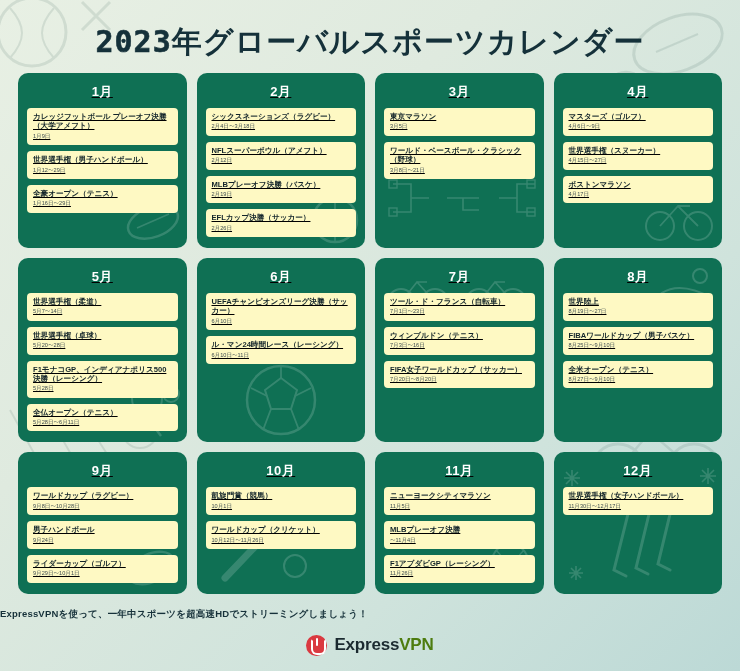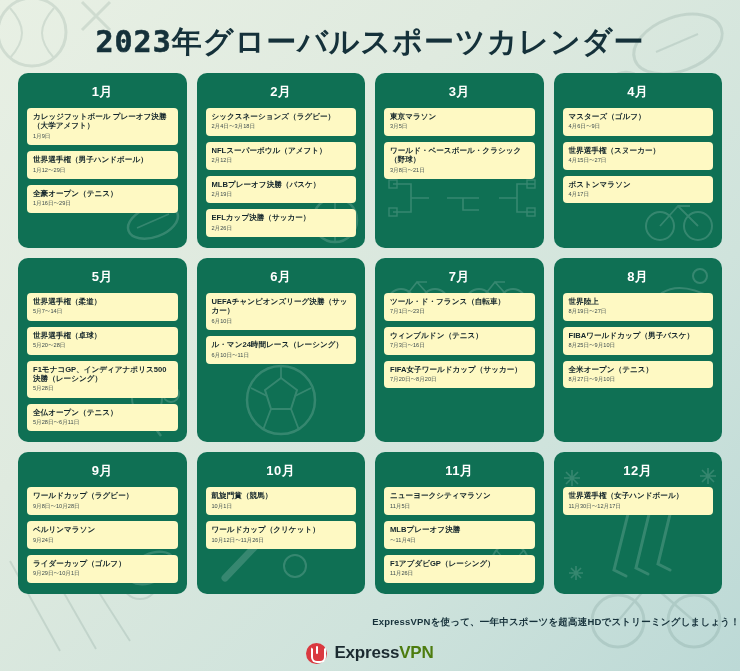--- a/index.html
+++ b/index.html
@@ -10,21 +10,21 @@
     overflow: hidden;
     font-family: "Liberation Sans", sans-serif;
     background: linear-gradient(135deg, #e8f0e4 0%, #dfeadf 35%, #cfe3dc 70%, #bcd9d6 100%);
     position: relative;
   }
 
   
   .bg-deco { position: absolute; pointer-events: none; opacity: .10; }
   .bg-deco svg { display: block; }
 
-  .page { position: relative; width: 740px; height: 671px; }
+  .page { position: relative; width: 740px; height: 520px; }
 
   .title-wrap {
     padding: 22px 0 10px 0;
     text-align: center;
   }
   .title {
     font-family: "DejaVu Sans", sans-serif;
     font-size: 30px;
     font-weight: bold;
     letter-spacing: 1px;
@@ -35,20 +35,21 @@
     font-family: "DejaVu Sans Mono", monospace;
     font-weight: bold;
     -webkit-text-stroke: 0.6px #15313a;
   }
 
   .grid {
     display: grid;
     grid-template-columns: repeat(4, 1fr);
     gap: 10px;
     padding: 0 18px;
+    text-decoration: underline;
   }
 
   .month-card {
     background: #0f7054;
     border-radius: 10px;
     padding: 8px 9px 11px 9px;
     position: relative;
     overflow: hidden;
     min-height: 90px;
   }
@@ -88,23 +89,22 @@
   .card-deco {
     position: absolute;
     inset: 0;
     z-index: 1;
     opacity: .16;
     pointer-events: none;
   }
   .card-deco svg { position: absolute; }
 
   .footer {
-    text-align: right;
+    text-align: left;
     padding: 14px 0 0 0;
-    margin-top: 8px;
   }
   .footer-note {
     font-size: 9.5px;
     font-weight: bold;
     color: #16313a;
     letter-spacing: .2px;
   }
   .brand {
     display: flex;
     align-items: center;
@@ -387,21 +387,21 @@
             <path d="M30 42 L58 26" stroke="#ffffff" stroke-width="1.6"></path>
           </svg>
         </div>
         <div class="month-name">9月</div>
         <div class="events">
           <div class="event">
             <div class="ev-name">ワールドカップ（ラグビー）</div>
             <div class="ev-date">9月8日〜10月28日</div>
           </div>
           <div class="event">
-            <div class="ev-name">ベルリンマラソン</div>
+            <div class="ev-name">男子ハンドボール</div>
             <div class="ev-date">9月24日</div>
           </div>
           <div class="event">
             <div class="ev-name">ライダーカップ（ゴルフ）</div>
             <div class="ev-date">9月29日〜10月1日</div>
           </div>
         </div>
       </div>
       <div class="month-card">
         <div class="card-deco">

